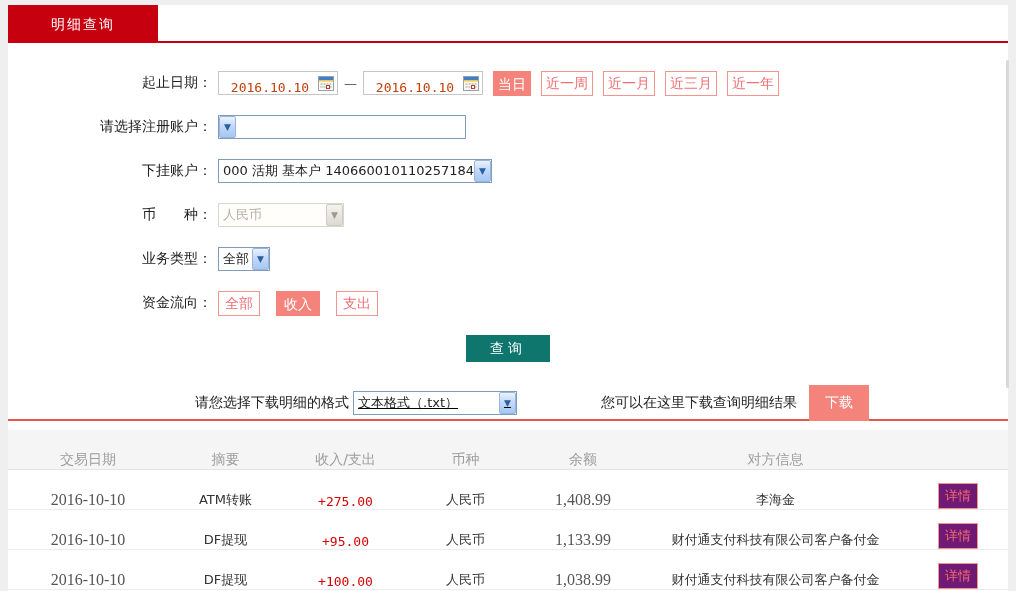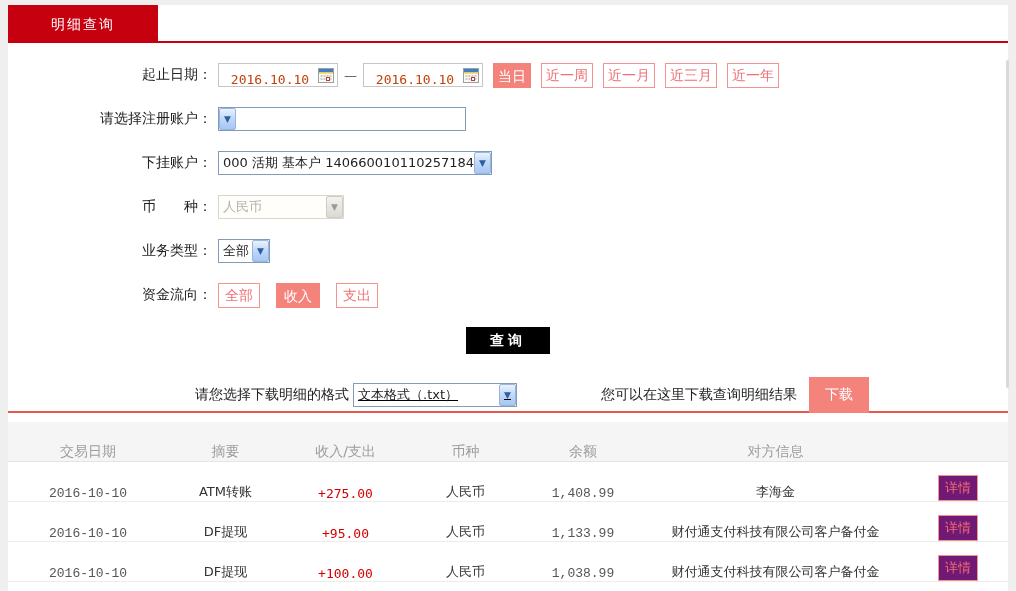--- a/index.html
+++ b/index.html
@@ -18,21 +18,21 @@
     background:#d9d9d9; border-radius:2px;
   }
   
   .tabbar { height:38px; border-bottom:2px solid #c7000f; background:#fff; }
   .tab {
     display:inline-block; width:150px; height:38px; line-height:38px;
     background:#c7000f; color:#fff; text-align:center; font-size:14px;
     letter-spacing:2px; cursor:pointer;
   }
   
-  .form { padding-top:20px; }
+  .form { padding-top:28px; }
   .form-row { display:flex; align-items:center; height:24px; margin-bottom:20px; }
   .lbl { width:204px; flex:none; text-align:right; font-size:14px; color:#222; }
   .controls { display:flex; align-items:center; margin-left:6px; }
   
   .date-box {
     width:120px; height:24px; border:1px solid #c6c6c6; background:#fff;
     display:flex; align-items:center; padding:0 3px; cursor:text;
   }
   .date-text {
     flex:1; text-align:center; font-size:13px; color:#c2410c;
@@ -74,43 +74,43 @@
   .w52  { width:52px; }  .w150 { width:164px;text-decoration:underline; }
   
   .flowbtn {
     height:25px; line-height:23px; padding:0 6px; font-size:14px;
     margin-right:16px; cursor:pointer;
   }
   .flowbtn.btn-filled { line-height:25px; padding:0 7px; }
   
   .query-btn {
     display:block; margin:19px auto 0; width:84px; height:27px;
-    background:#000000; color:#fff; border:none; font-size:14px;
-    letter-spacing:4px; cursor:pointer;font-weight:bold;
+    background:#0f766e; color:#fff; border:none; font-size:14px;
+    letter-spacing:4px; cursor:pointer;
   }
   
   .download-row { display:flex; align-items:center; margin-top:28px; padding-left:187px; height:26px; }
   .dl-label { font-size:14px; color:#222; }
   .dl-sel { margin-left:4px; }
   .dl-hint { font-size:14px; color:#222; margin-left:84px; }
   .dl-btn {
     margin-left:12px; width:60px; height:36px; background:#f4837c;
     color:#fff; border:none; font-size:14px; cursor:pointer;
   }
   
   .table-sep { height:2px; background:#e4584e; margin-top:3px; }
   .tbl { margin-top:9px; }
   .t-row { display:flex; align-items:flex-end; height:40px; border-bottom:1px solid #ececec; background:#fff; }
   .t-head { background:#f5f5f5; color:#9c9c9c; font-size:14px; border-bottom:1px solid #e4e4e4; }
   .t-cell { text-align:center; overflow:hidden; white-space:nowrap; }
   .c1 { width:160px; } .c2 { width:115px; } .c3 { width:125px; }
   .c4 { width:115px; } .c5 { width:120px; } .c6 { width:265px; } .c7 { width:100px; }
   .cell-date, .cell-balance {
-    font-family:Liberation Mono, monospace;
-    font-size:13px; color:#555;
+    font-family:Liberation Serif, serif;
+    font-size:16px; color:#555;
   }
   .cell-summary, .cell-currency, .cell-counterparty { font-size:13px; color:#333; }
   .cell-amount {
     font-family:"DejaVu Sans Mono","Liberation Mono",monospace;
     font-size:13px; color:#d40000;
   }
   .detail-btn {
     width:40px; height:26px; background:#701a75; border:1px solid #f3948e;
     color:#f16a6f; font-size:13px; cursor:pointer;
   }

